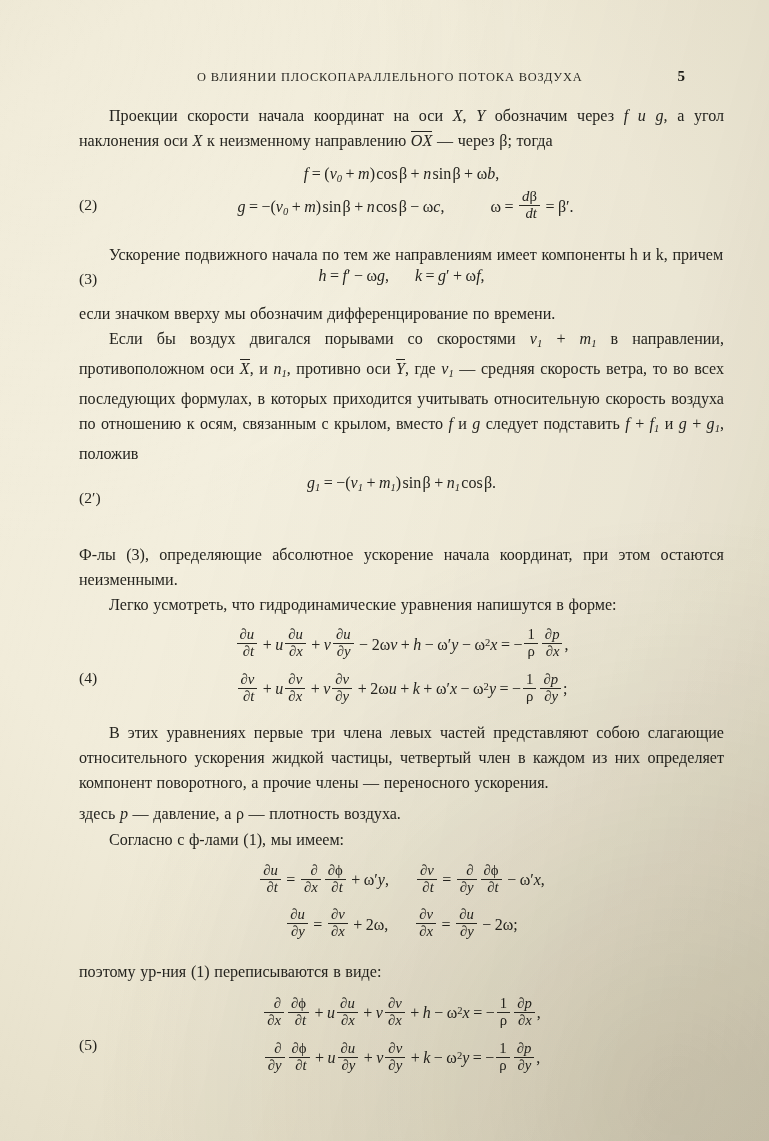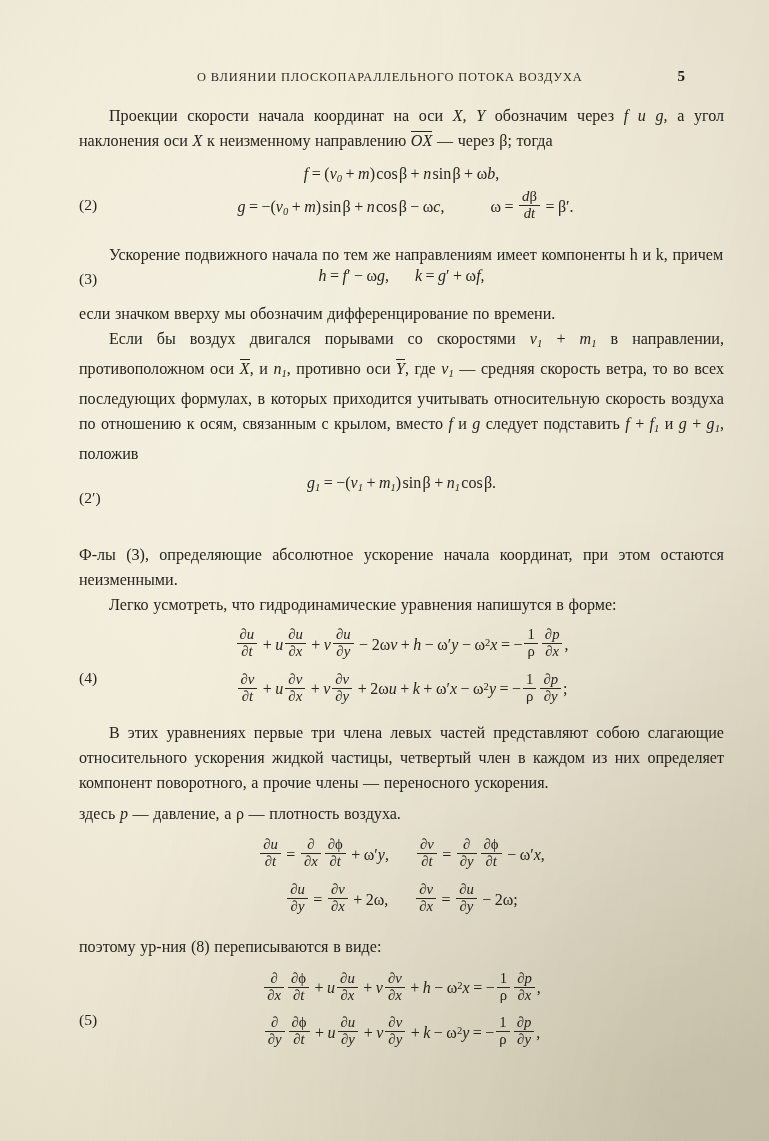--- a/index.html
+++ b/index.html
@@ -117,21 +117,21 @@
   .eqline {
     white-space: nowrap;
     line-height: 1.0;
   }
   .eqline.sp { margin-top: 8px; }
 
   
   .frac {
     display: inline-block;
     vertical-align: middle;
-    text-align: center;
+    text-align: right;
     line-height: 1.08;
     margin: 0 2px;
     position: relative;
     top: -0.15em;
   }
   .frac > .num { display: block; padding: 0 3px; font-size: 0.92em;}
   .frac > .den {
     display: block;
     padding: 0 3px;
     font-size: 0.92em;
@@ -216,33 +216,34 @@
           <div class="eqline" style="margin-top:12px;">
             <span class="frac"><span class="num">∂<i>v</i></span><span class="den">∂<i>t</i></span></span><span class="op">+</span><i>u</i><span class="frac"><span class="num">∂<i>v</i></span><span class="den">∂<i>x</i></span></span><span class="op">+</span><i>v</i><span class="frac"><span class="num">∂<i>v</i></span><span class="den">∂<i>y</i></span></span><span class="op">+</span>2ω<i>u</i><span class="op">+</span><i>k</i><span class="op">+</span>ω′<i>x</i><span class="op">−</span>ω<sup>2</sup><i>y</i><span class="op">=</span><span class="minus">−</span><span class="frac"><span class="num">1</span><span class="den">ρ</span></span><span class="frac"><span class="num">∂<i>p</i></span><span class="den">∂<i>y</i></span></span>;
           </div>
         </div>
       </div>
 
       <p class="par">В этих уравнениях первые три члена левых частей представляют собою слагающие относительного ускорения жидкой частицы, четвертый член в каждом из них определяет компонент поворотного, а прочие члены — переносного ускорения.</p>
 
       <p class="par noind" style="margin-top:6px;">здесь <i>p</i> — давление, а ρ — плотность воздуха.</p>
 
+      <p class="par">Согласно с ф-лами (1), мы имеем:</p>
 
       <div class="eq" style="height:92px; margin-top:7px;">
         <div class="eqrows">
           <div class="eqline" style="padding-top:6px;">
             <span class="frac"><span class="num">∂<i>u</i></span><span class="den">∂<i>t</i></span></span><span class="op">=</span><span class="frac"><span class="num">∂</span><span class="den">∂<i>x</i></span></span><span class="frac"><span class="num">∂ϕ</span><span class="den">∂<i>t</i></span></span><span class="op">+</span>ω′<i>y</i>,<span class="gap"></span><span class="frac"><span class="num">∂<i>v</i></span><span class="den">∂<i>t</i></span></span><span class="op">=</span><span class="frac"><span class="num">∂</span><span class="den">∂<i>y</i></span></span><span class="frac"><span class="num">∂ϕ</span><span class="den">∂<i>t</i></span></span><span class="op">−</span>ω′<i>x</i>,
           </div>
           <div class="eqline" style="margin-top:12px;">
             <span class="frac"><span class="num">∂<i>u</i></span><span class="den">∂<i>y</i></span></span><span class="op">=</span><span class="frac"><span class="num">∂<i>v</i></span><span class="den">∂<i>x</i></span></span><span class="op">+</span>2ω,<span class="gap"></span><span class="frac"><span class="num">∂<i>v</i></span><span class="den">∂<i>x</i></span></span><span class="op">=</span><span class="frac"><span class="num">∂<i>u</i></span><span class="den">∂<i>y</i></span></span><span class="op">−</span>2ω;
           </div>
         </div>
       </div>
 
-      <p class="par noind" style="margin-top:8px;">поэтому ур-ния (8) переписываются в виде:</p>
+      <p class="par noind" style="margin-top:8px;">поэтому ур-ния (1) переписываются в виде:</p>
 
       <div class="eq" style="height:96px; margin-top:6px;">
         <span class="eqtag" style="top:46px;">(5)</span>
         <div class="eqrows">
           <div class="eqline" style="padding-top:8px;">
             <span class="frac"><span class="num">∂</span><span class="den">∂<i>x</i></span></span><span class="frac"><span class="num">∂ϕ</span><span class="den">∂<i>t</i></span></span><span class="op">+</span><i>u</i><span class="frac"><span class="num">∂<i>u</i></span><span class="den">∂<i>x</i></span></span><span class="op">+</span><i>v</i><span class="frac"><span class="num">∂<i>v</i></span><span class="den">∂<i>x</i></span></span><span class="op">+</span><i>h</i><span class="op">−</span>ω<sup>2</sup><i>x</i><span class="op">=</span><span class="minus">−</span><span class="frac"><span class="num">1</span><span class="den">ρ</span></span><span class="frac"><span class="num">∂<i>p</i></span><span class="den">∂<i>x</i></span></span>,
           </div>
           <div class="eqline" style="margin-top:12px;">
             <span class="frac"><span class="num">∂</span><span class="den">∂<i>y</i></span></span><span class="frac"><span class="num">∂ϕ</span><span class="den">∂<i>t</i></span></span><span class="op">+</span><i>u</i><span class="frac"><span class="num">∂<i>u</i></span><span class="den">∂<i>y</i></span></span><span class="op">+</span><i>v</i><span class="frac"><span class="num">∂<i>v</i></span><span class="den">∂<i>y</i></span></span><span class="op">+</span><i>k</i><span class="op">−</span>ω<sup>2</sup><i>y</i><span class="op">=</span><span class="minus">−</span><span class="frac"><span class="num">1</span><span class="den">ρ</span></span><span class="frac"><span class="num">∂<i>p</i></span><span class="den">∂<i>y</i></span></span>,
           </div>

